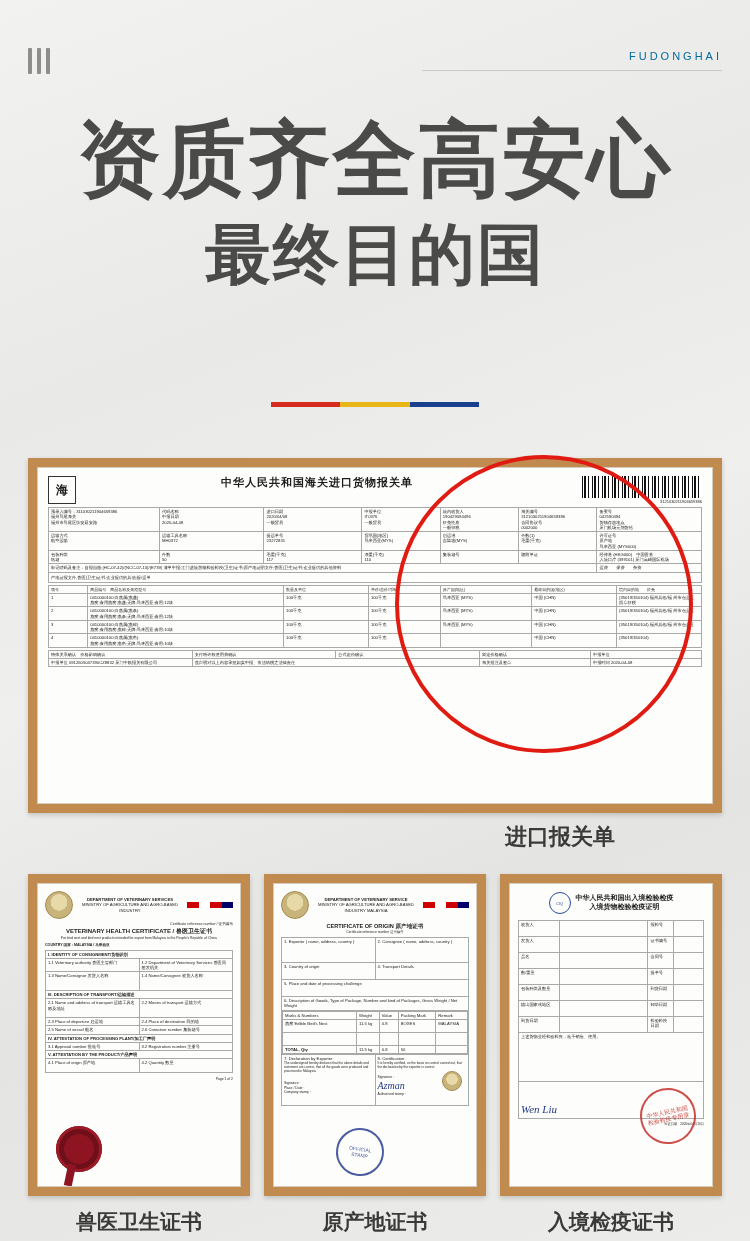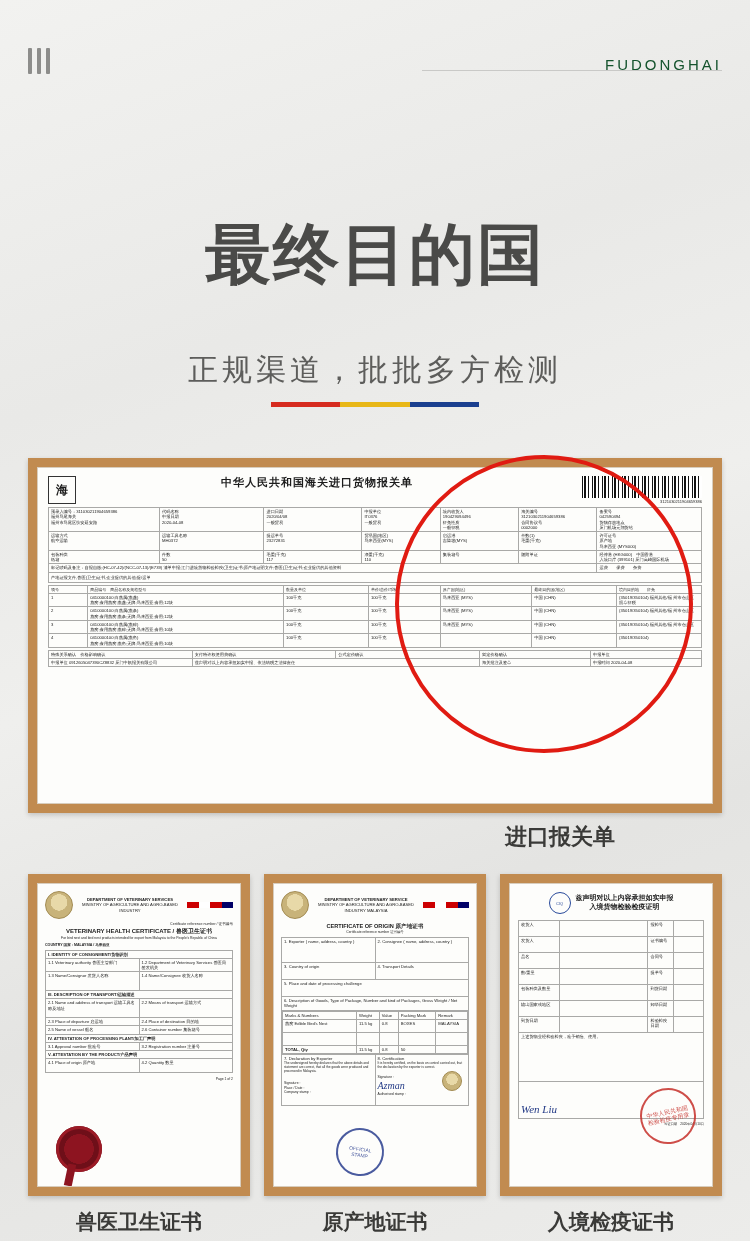--- a/index.html
+++ b/index.html
@@ -8,21 +8,21 @@
     font-family:"Liberation Sans","DejaVu Sans",sans-serif;
     background:linear-gradient(160deg,#f2f2f0 0%,#e9e9e7 28%,#efefed 48%,#e4e4e2 70%,#ececea 100%);
     position:relative;overflow:hidden;
   }
   .page{position:relative;width:750px;height:1241px;}
 
   
   .header{position:absolute;top:22px;left:0;width:750px;height:50px;}
   .hamburger{position:absolute;left:28px;top:26px;display:flex;gap:5px;}
   .hamburger i{display:block;width:4px;height:26px;background:#8d8d8b;border-radius:1px;}
-  .brand{position:absolute;right:28px;top:34px;font-size:15px;letter-spacing:3px;color:#14532d;}
+  .brand{position:absolute;right:28px;top:28px;font-size:11px;letter-spacing:3px;color:#0369a1;}
   .hrule{position:absolute;right:28px;top:48px;width:300px;height:1px;background:#c9c9c7;}
 
   
   .title1{position:absolute;top:118px;left:0;width:750px;text-align:center;
     font-size:83px;line-height:1;font-weight:bold;color:#4a4a48;letter-spacing:2px;
     font-family:"DejaVu Sans","Liberation Sans",sans-serif;}
   .title2{position:absolute;top:222px;left:0;width:750px;text-align:center;
     font-size:66px;line-height:1;font-weight:bold;color:#4a4a48;letter-spacing:2px;
     font-family:"DejaVu Sans","Liberation Sans",sans-serif;}
   .subtitle{position:absolute;top:350px;left:0;width:750px;text-align:center;
@@ -84,22 +84,22 @@
   <div class="header">
     <div class="hamburger">
         <i></i>
         <i></i>
         <i></i>
       </div>
     <div class="brand">FUDONGHAI</div>
     <div class="hrule"></div>
   </div>
 
+  <div class="title1">资质齐全高安心</div>
   <div class="title2">最终目的国</div>
-  <div class="subtitle">正规渠道，批批多方检测</div>
   <div class="colorbar">
     <span style="background:#d62b1f"></span>
       <span style="background:#e8b717"></span>
       <span style="background:#1a3f8f"></span>
   </div>
 
   <div class="frame big-frame">
     <div class="inner">
       <div class="doc" style="padding:8px 10px;">
 
@@ -401,21 +401,21 @@
       </div>
     </div>
   </div>
 
   <div class="frame sm-frame f3">
     <div class="inner">
       <div class="doc" style="padding:8px;">
         <div style="display:flex;align-items:center;gap:5px;justify-content:center;">
           <div style="width:20px;height:20px;border:1px solid #2a4b9b;border-radius:50%;color:#2a4b9b;font-size:4px;display:flex;align-items:center;justify-content:center;">CIQ</div>
           <div style="text-align:center;">
-            <div class="hdr-cn" style="font-size:7px;font-weight:bold;">兹声明对以上内容承担如实申报</div>
+            <div class="hdr-cn" style="font-size:7px;font-weight:bold;">中华人民共和国出入境检验检疫</div>
             <div class="hdr-cn" style="font-size:7px;font-weight:bold;">入境货物检验检疫证明</div>
           </div>
         </div>
 
         <table class="grid-table" style="margin-top:6px;">
           <tbody>
               <tr>
                 <td style="width:22%;height:13px;">收货人</td>
                 <td style="width:48%"></td>
                 <td style="width:14%">报检号</td>

